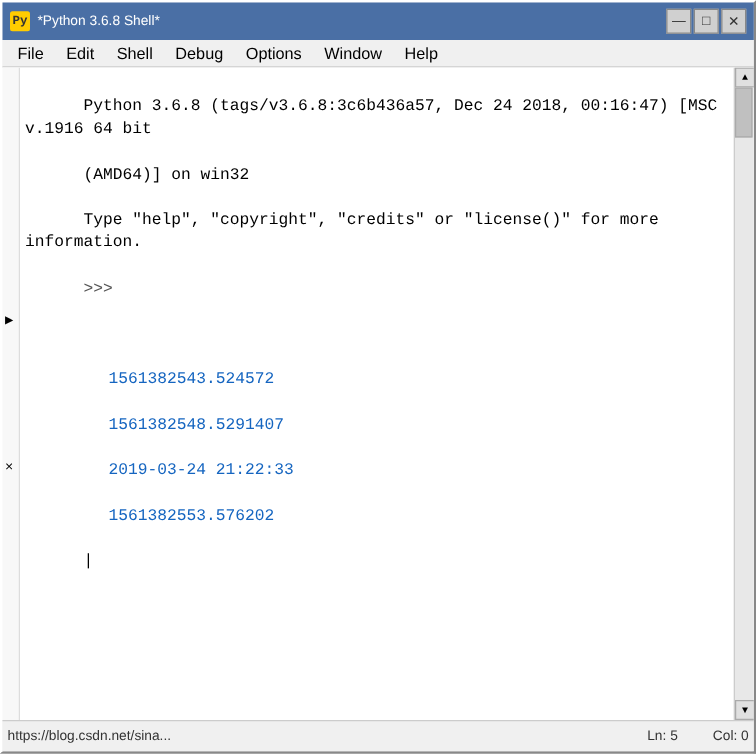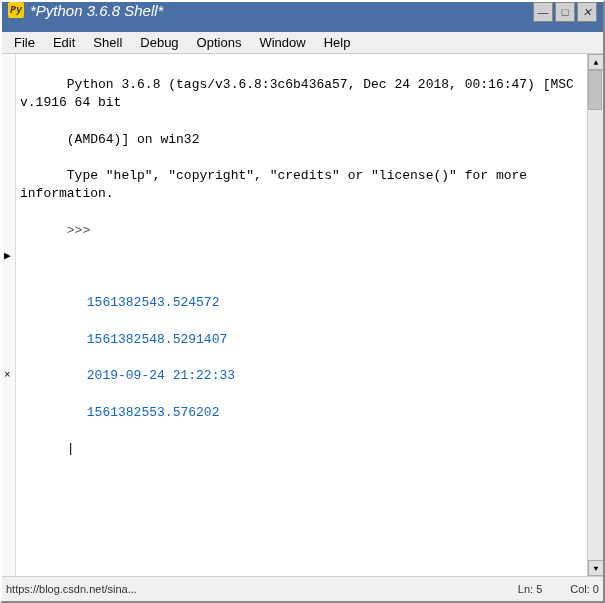--- a/index.html
+++ b/index.html
@@ -29,43 +29,43 @@
       display: flex;
       flex-direction: column;
       box-shadow: 2px 2px 5px rgba(0,0,0,0.4);
     }
 
     .title-bar {
       background: #4a6fa5;
       color: white;
       height: 30px;
       display: flex;
+      align-items: center;
       padding: 0 6px;
       user-select: none;
-      font-style: italic;
     }
 
     .title-bar-icon {
       width: 16px;
       height: 16px;
       margin-right: 6px;
       background: #ffcc00;
       border-radius: 2px;
       display: flex;
       align-items: center;
       justify-content: center;
       font-size: 10px;
       color: #333;
       font-weight: bold;
       flex-shrink: 0;
     }
 
     .title-bar-text {
       flex: 1;
-      font-size: 15px;
+      font-size: 11px;
       font-family: 'Segoe UI', Arial, sans-serif;
     }
 
     .title-bar-controls {
       display: flex;
       gap: 2px;
     }
 
     .title-btn {
       width: 20px;
@@ -254,21 +254,21 @@
     </div>
 
     <div class="terminal-content">
       <span class="line-black">Python 3.6.8 (tags/v3.6.8:3c6b436a57, Dec 24 2018, 00:16:47) [MSC v.1916 64 bit</span><br>
       <span class="line-black">(AMD64)] on win32</span><br>
       <span class="line-black">Type "help", "copyright", "credits" or "license()" for more information.</span><br>
       <span class="prompt-line">&gt;&gt;&gt; </span><br>
       <br>
       <span class="line-blue">1561382543.524572</span><br>
       <span class="line-blue">1561382548.5291407</span><br>
-      <span class="line-blue">2019-09-24 21:22:33</span><br>
+      <span class="line-blue">2019-03-24 21:22:33</span><br>
       <span class="line-blue">1561382553.576202</span><br>
       <span class="cursor-line">|</span>
     </div>
 
     <div class="scrollbar-v">
       <div class="scrollbar-btn">▲</div>
       <div class="scrollbar-track">
         <div class="scrollbar-thumb"></div>
       </div>
       <div class="scrollbar-btn">▼</div>

